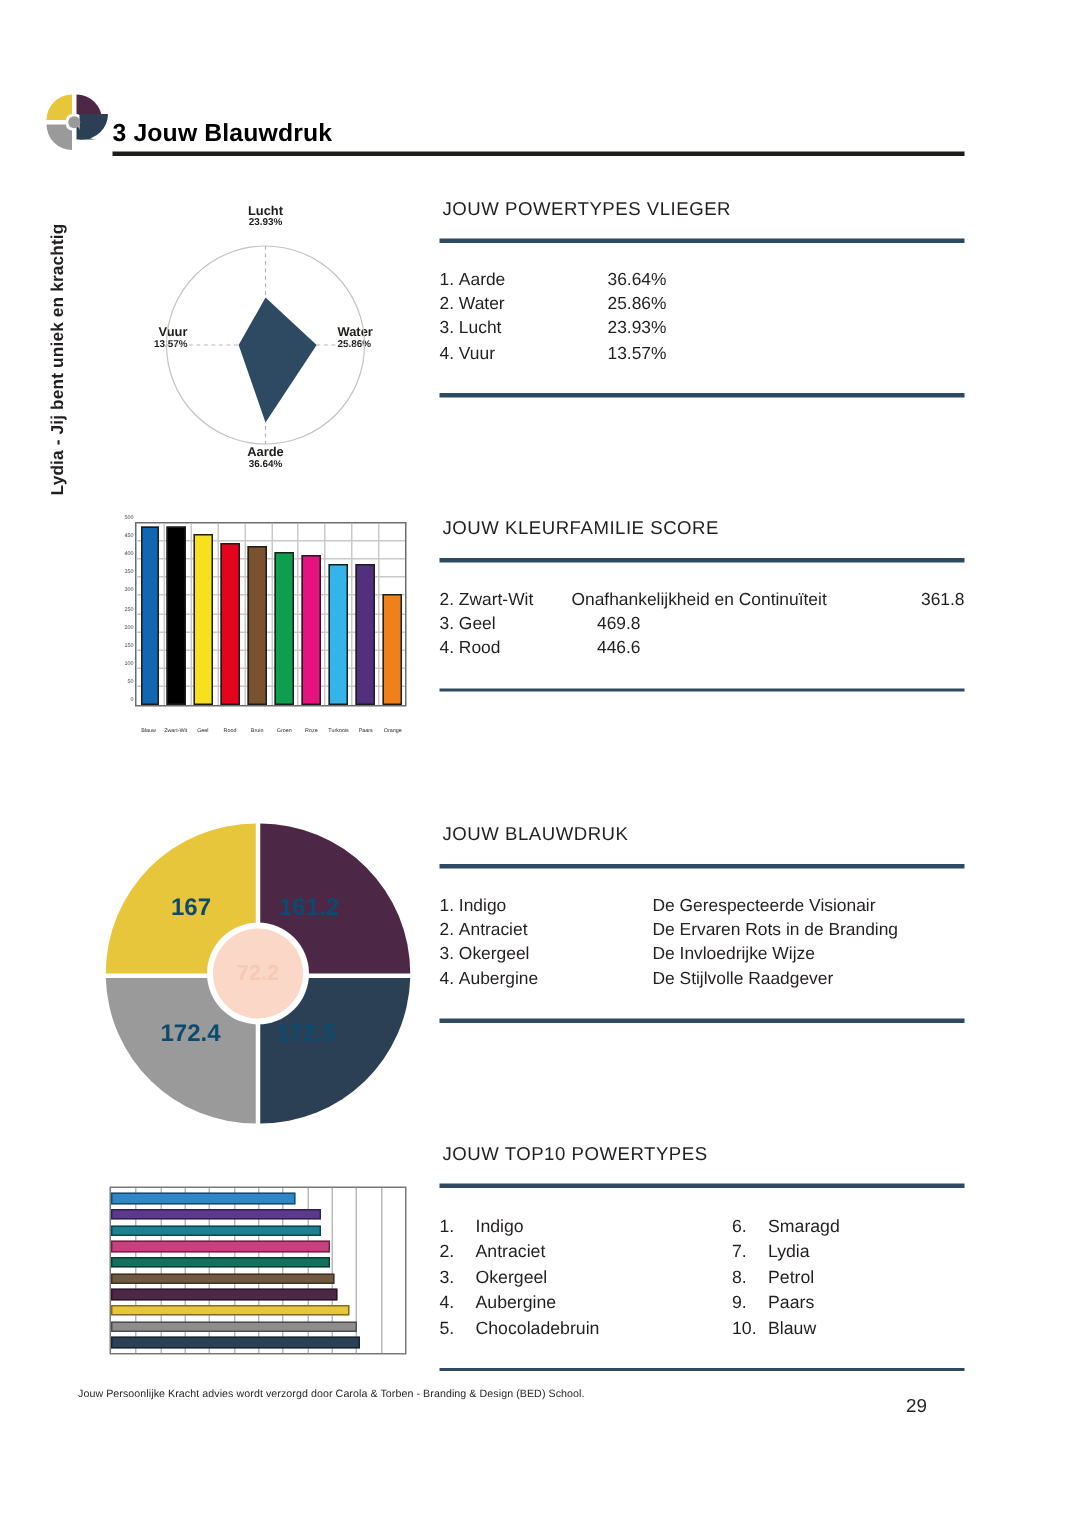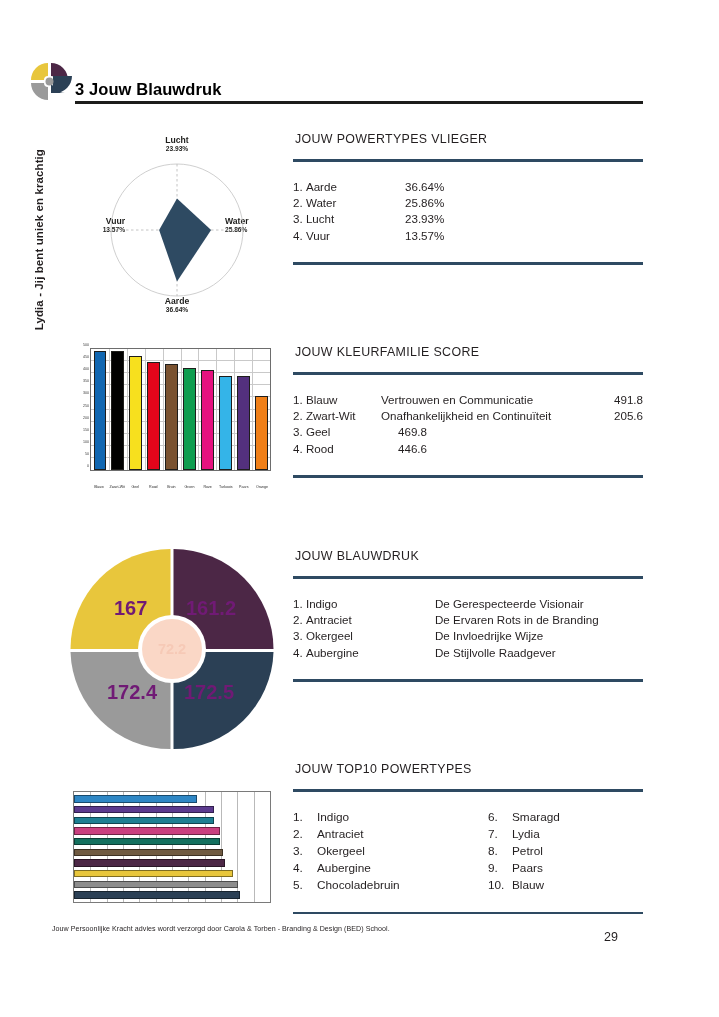--- a/index.html
+++ b/index.html
@@ -102,21 +102,21 @@
   }
   .vbar-cols { position: absolute; inset: 0; display: flex; align-items: flex-end; }
   .vbar-col { flex: 1 1 0; display: flex; flex-direction: column; justify-content: flex-end; align-items: center; height: 100%; }
   .vbar-col .bar { width: 72%; border: 0.7px solid #1d1d1b; }
   .vbar-xlabels { position: absolute; left: 17px; right: 0; bottom: 6px; display: flex; }
   .vbar-xlabels div { flex: 1 1 0; text-align: center; font-size: 3.6px; color: #2b2b2b; white-space: nowrap; }
 
   
   .pie-wrap { position: absolute; left: 69px; top: 546px; width: 206px; height: 206px; }
   .pie-val {
-    position: absolute; color: #701a75; font-size: 20px; font-weight: bold;
+    position: absolute; color: #0c4a6e; font-size: 16px; font-weight: bold;
     font-family: "Liberation Sans", sans-serif;
   }
   .pie-center-lbl {
     position: absolute; left: 50%; top: 50%; transform: translate(-50%,-50%);
     color: #f6c9b6; font-size: 14.5px; font-weight: bold;
   }
 
   
   .hbar-wrap { position: absolute; left: 73px; top: 791px; width: 198px; height: 112px; }
   .hbar-plot { position: absolute; inset: 0; border: 1px solid #7a7a7a; background: #fff; overflow: hidden; }
@@ -294,28 +294,23 @@
         <div>Paars</div>
         <div>Orange</div>
       </div>
   </div>
 
   <div class="rblock" style="top:345px;">
     <h2>JOUW KLEURFAMILIE SCORE</h2>
     <div class="rule"></div>
     <ul class="list kleur" style="margin-top:17px; margin-bottom:18px;">
       <li>
-        <span class="nm"><span>1.</span>&nbsp;<span>Blauw</span></span>
-        <span class="de">Vertrouwen en Communicatie</span>
-        <span class="vl">491.8</span>
-      </li>
-      <li>
         <span class="nm"><span>2.</span>&nbsp;<span>Zwart-Wit</span></span>
         <span class="de">Onafhankelijkheid en Continuïteit</span>
-        <span class="vl">205.6</span>
+        <span class="vl">361.8</span>
       </li>
       <li>
         <span class="nm"><span>3.</span>&nbsp;<span>Geel</span></span>
         <span class="vl">469.8</span>
       </li>
       <li>
         <span class="nm"><span>4.</span>&nbsp;<span>Rood</span></span>
         <span class="vl">446.6</span>
       </li>
     </ul>

